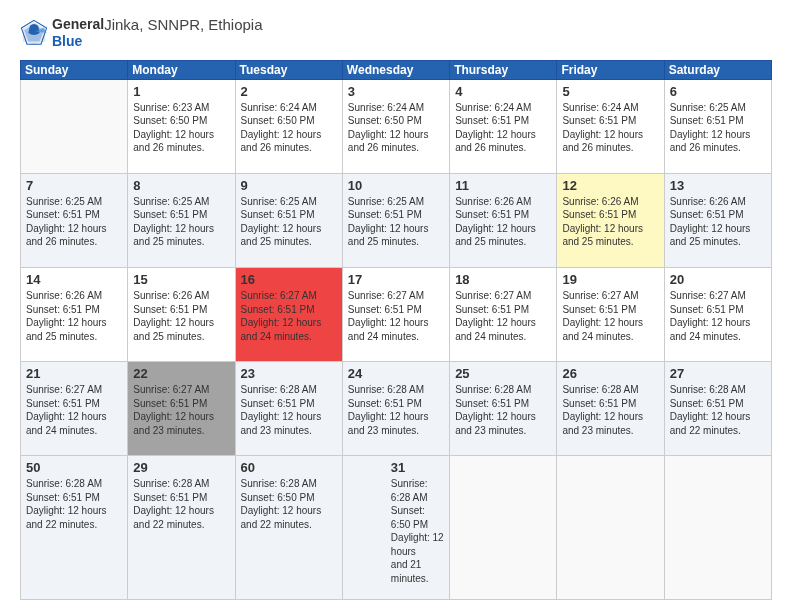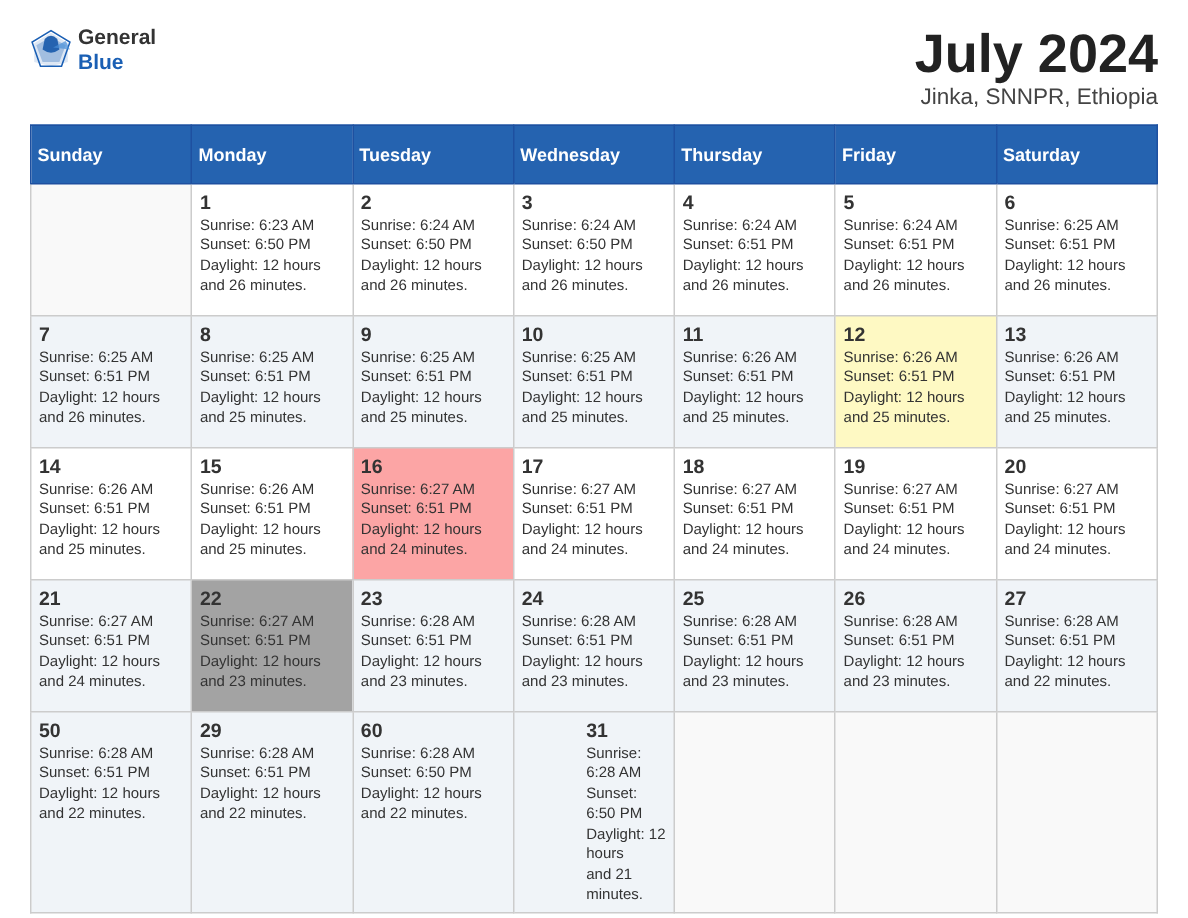--- a/index.html
+++ b/index.html
@@ -12,21 +12,20 @@
     }
     .page {
       width: 792px;
       height: 612px;
       padding: 16px 20px 12px 20px;
       display: flex;
       flex-direction: column;
     }
     .header {
       display: flex;
-      justify-content: space-between;
       align-items: flex-start;
       margin-bottom: 10px;
     }
     .logo {
       display: flex;
       align-items: center;
       gap: 4px;
     }
     .logo-icon {
       width: 28px;
@@ -50,21 +49,21 @@
       border: 1px solid #ccc;
       border-collapse: collapse;
       width: 100%;
       table-layout: fixed;
     }
     .calendar th {
       background: #2563b0;
       color: #fff;
       font-size: 12px;
       font-weight: bold;
-      padding: 12px 4px;
+      padding: 2px 4px;
       border: 1px solid #1e50a0;
       text-align: left;
     }
     .calendar td {
       border: 1px solid #ccc;
       vertical-align: top;
       padding: 4px 5px;
       font-size: 10px;
       color: #333;
       height: 88px;
@@ -88,21 +87,20 @@
         <polygon points="20,8 34,16 28,32 12,32 6,16" fill="#1a5fb4" opacity="0.3"></polygon>
         <path d="M14,10 Q20,4 26,10 L28,20 Q20,26 12,20 Z" fill="#2563b0"></path>
         <path d="M22,18 L34,12 L38,20" fill="#4a90d9" opacity="0.7"></path>
       </svg>
       <div>
         <div style="font-size:14px;font-weight:bold;color:#333;line-height:1.2">General</div>
         <div style="font-size:14px;font-weight:bold;color:#1a5fb4;line-height:1.2">Blue</div>
       </div>
     </div>
     <div class="title-block">
-      <div class="month-title">July 2024</div>
       <div class="location">Jinka, SNNPR, Ethiopia</div>
     </div>
   </div>
 
   <table class="calendar">
     <thead>
       <tr>
         <th>Sunday</th>
         <th>Monday</th>
         <th>Tuesday</th>
@@ -217,21 +215,21 @@
             <div style="font-size: 10px; line-height: 1.35;">Daylight: 12 hours</div>
             <div style="font-size: 10px; line-height: 1.35;">and 25 minutes.</div>
           </td>
           <td style="background: rgb(255, 255, 255);">
             <span class="day-num">15</span>
             <div style="font-size: 10px; line-height: 1.35;">Sunrise: 6:26 AM</div>
             <div style="font-size: 10px; line-height: 1.35;">Sunset: 6:51 PM</div>
             <div style="font-size: 10px; line-height: 1.35;">Daylight: 12 hours</div>
             <div style="font-size: 10px; line-height: 1.35;">and 25 minutes.</div>
           </td>
-          <td style="background: #fca5a5;">
+          <td style="background: #ef4444;">
             <span class="day-num">16</span>
             <div style="font-size: 10px; line-height: 1.35;">Sunrise: 6:27 AM</div>
             <div style="font-size: 10px; line-height: 1.35;">Sunset: 6:51 PM</div>
             <div style="font-size: 10px; line-height: 1.35;">Daylight: 12 hours</div>
             <div style="font-size: 10px; line-height: 1.35;">and 24 minutes.</div>
           </td>
           <td style="background: rgb(255, 255, 255);">
             <span class="day-num">17</span>
             <div style="font-size: 10px; line-height: 1.35;">Sunrise: 6:27 AM</div>
             <div style="font-size: 10px; line-height: 1.35;">Sunset: 6:51 PM</div>

